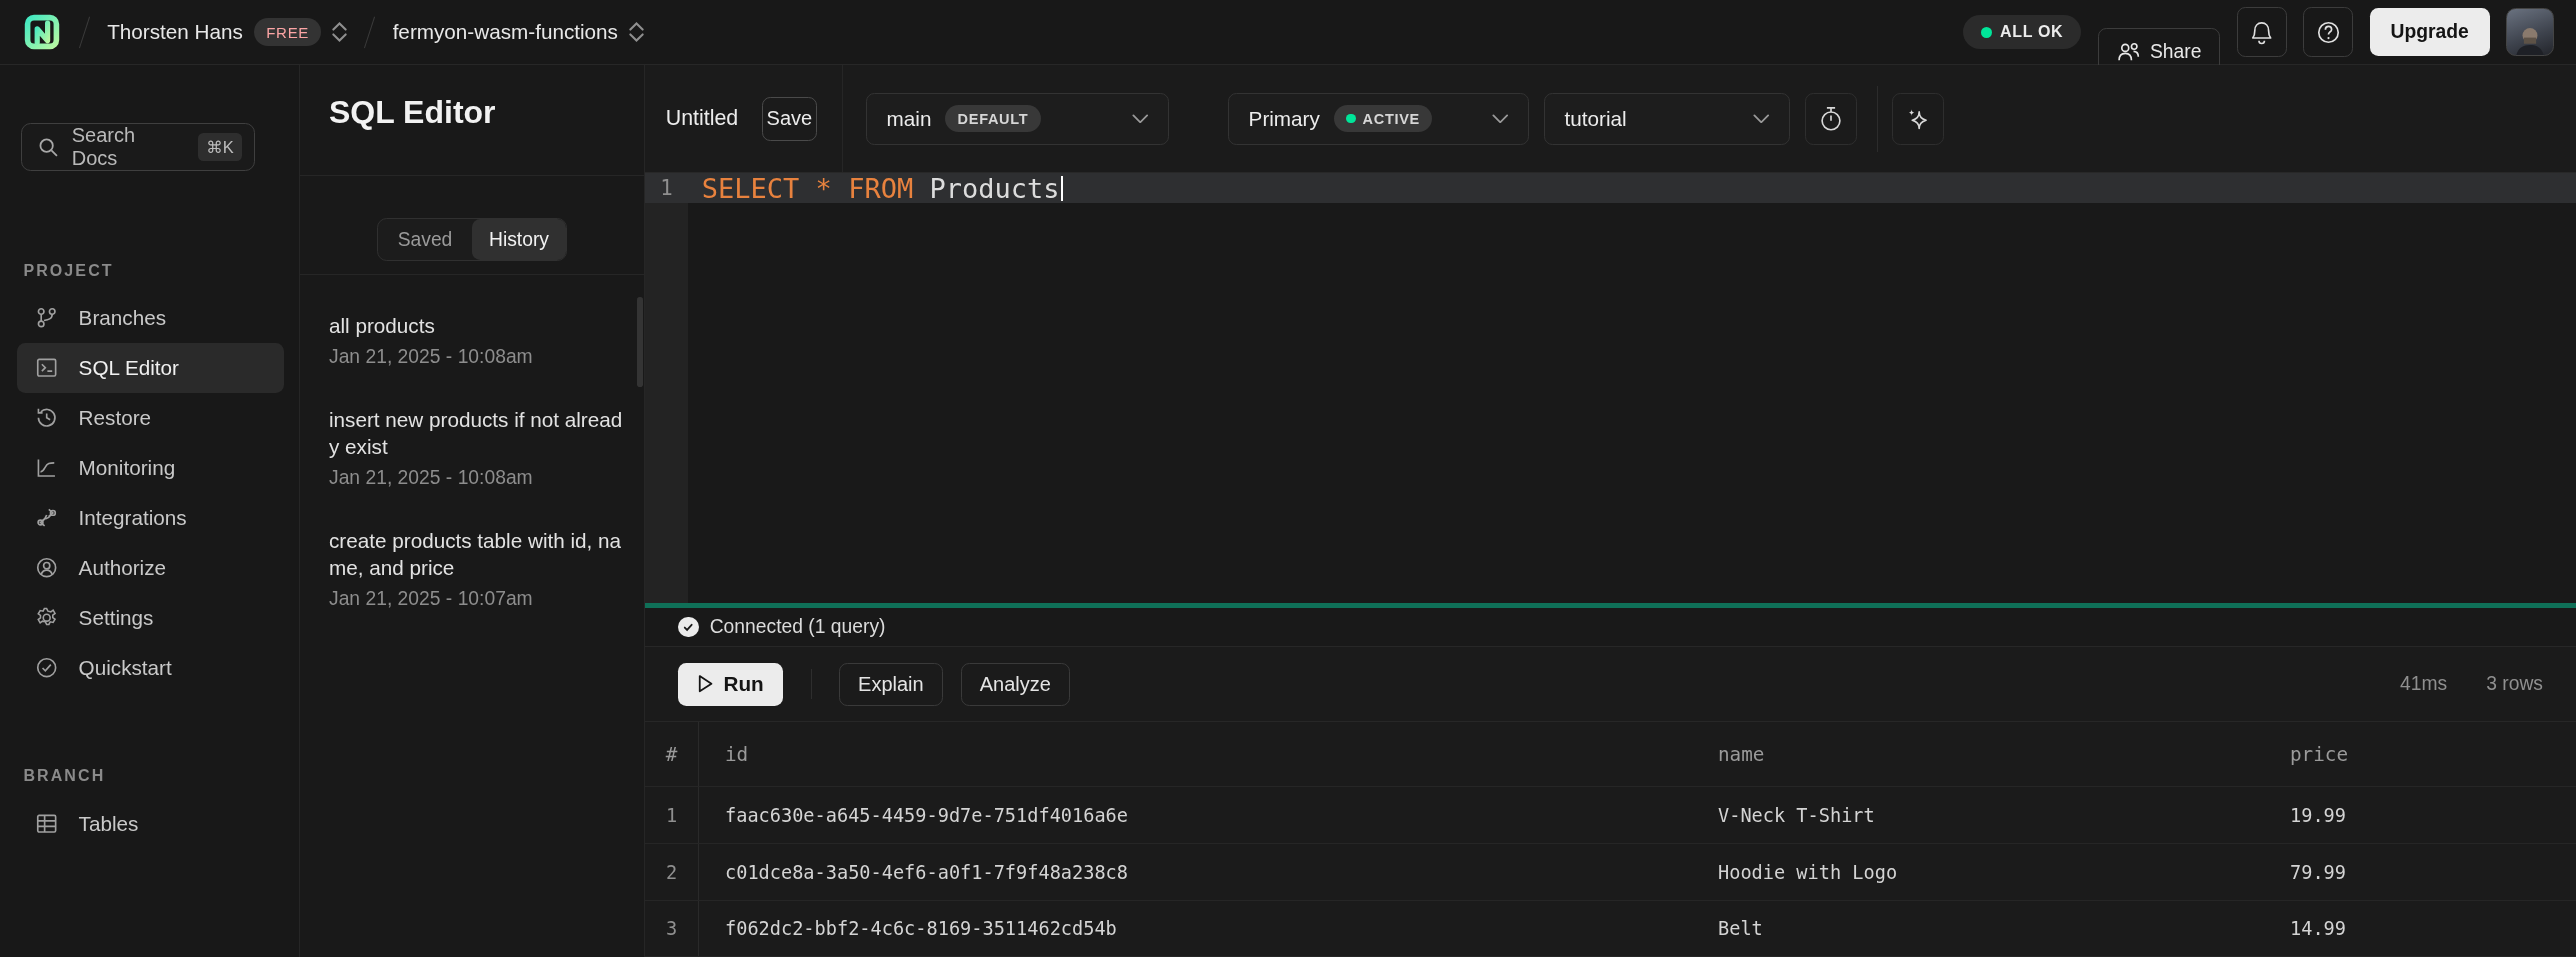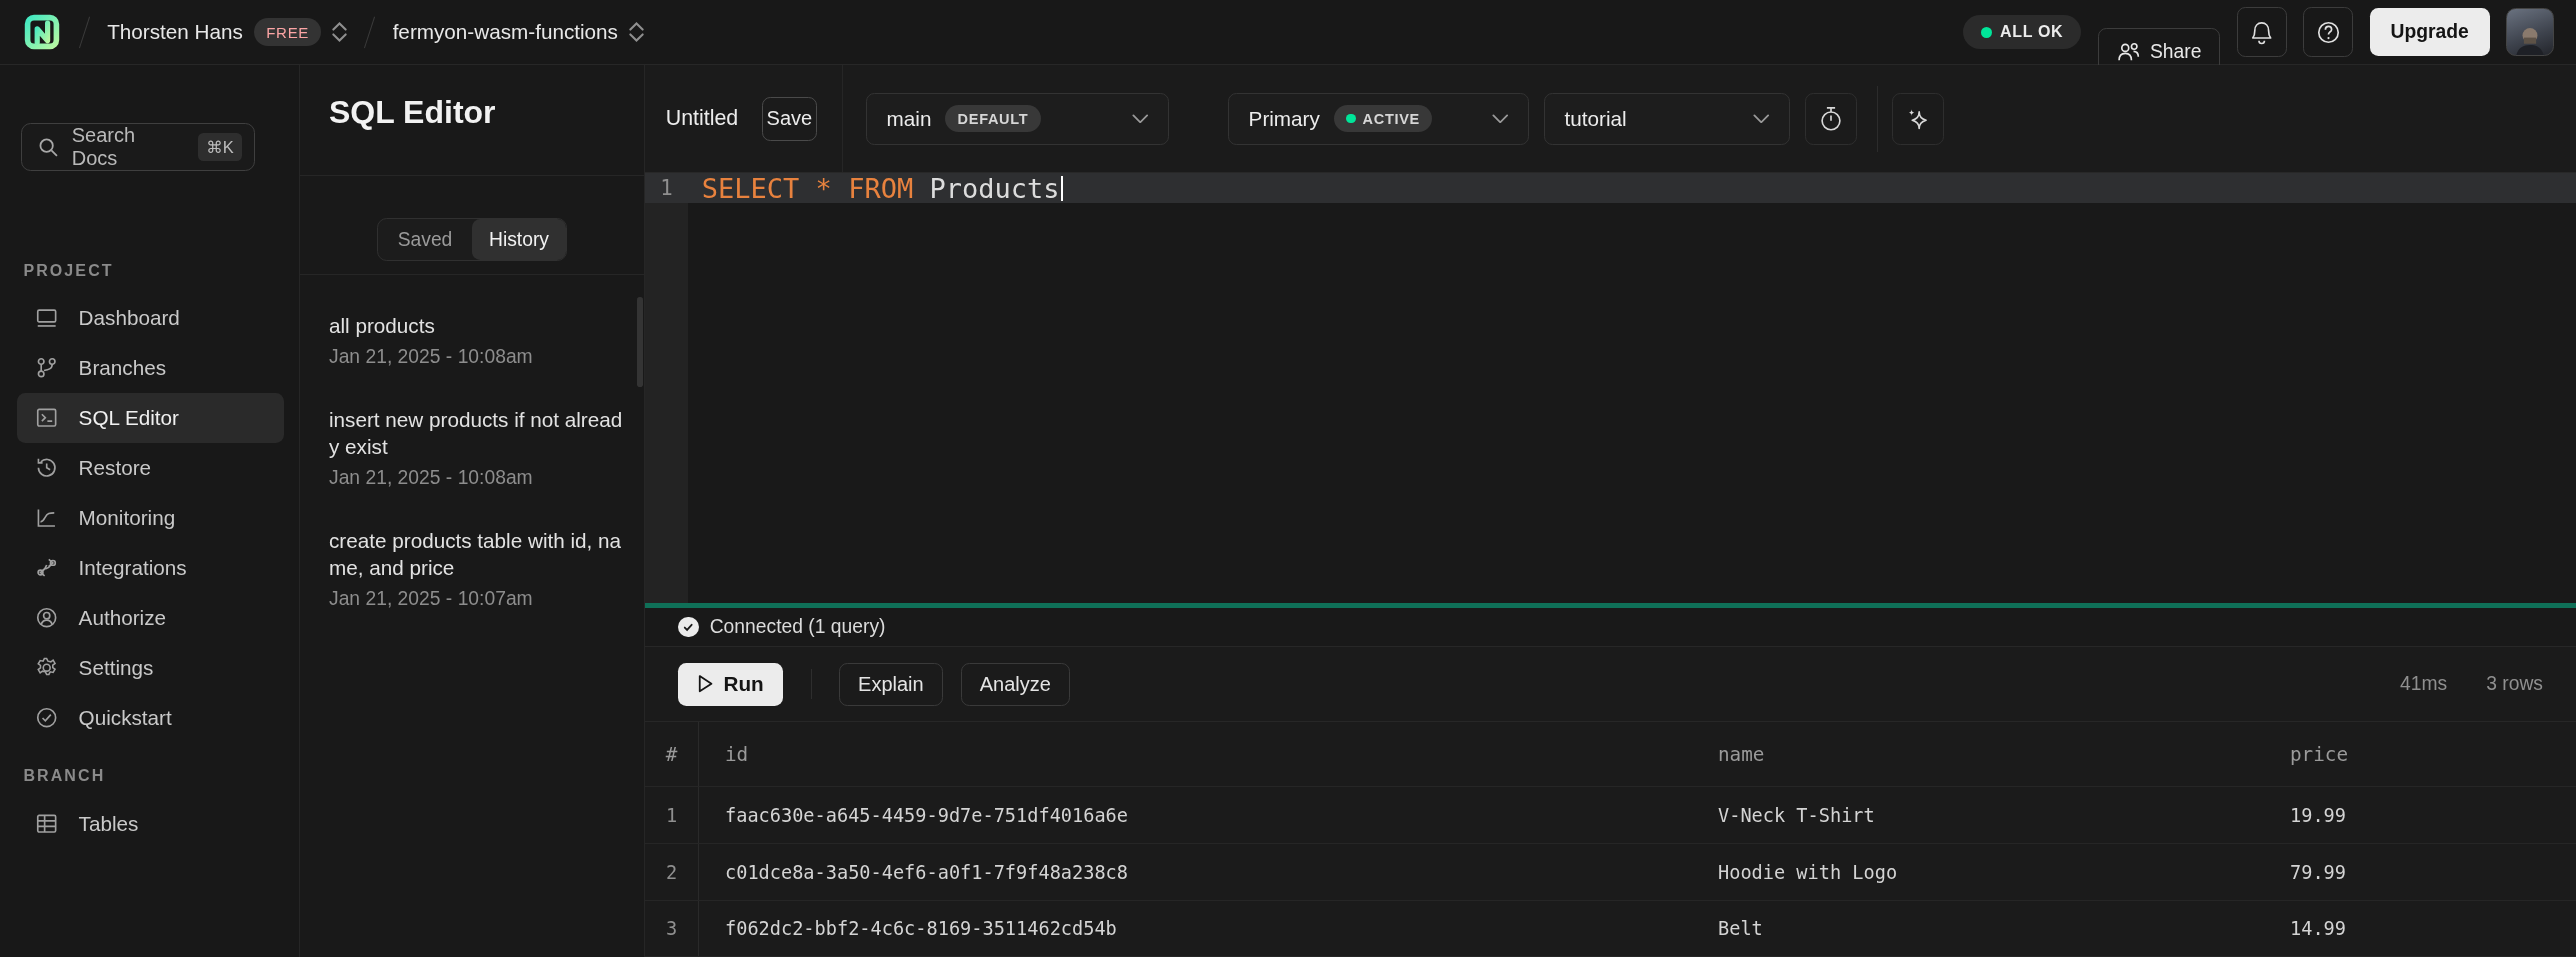--- a/index.html
+++ b/index.html
@@ -199,29 +199,20 @@
             <path d="M21 21 L29 29"></path>
         </svg>
       </span>
       <span class="ph">Search Docs</span>
       <span class="kbd">⌘K</span>
     </div>
 
     <div class="side-label" style="top:197px;">PROJECT</div>
 
     <div class="nav" style="top:228px;">
-      <div class="nav-item">
-        <span class="ic">
-          <svg width="23.4" height="23.4" viewBox="0 0 34 34" fill="none" stroke="currentColor" stroke-width="2.4">
-            <rect x="4" y="6" width="26" height="17" rx="2"></rect>
-              <path d="M4 29 h26"></path>
-          </svg>
-        </span>
-        <span>Dashboard</span>
-      </div>
       <div class="nav-item">
         <span class="ic">
           <svg width="23.4" height="23.4" viewBox="0 0 34 34" fill="none" stroke="currentColor" stroke-width="2.4">
             <circle cx="9" cy="26" r="4"></circle>
               <circle cx="9" cy="8" r="4"></circle>
               <circle cx="25" cy="8" r="4"></circle>
             <path d="M9 12 v10 M25 12 c0 7-6 8-12 9"></path>
           </svg>
         </span>
         <span>Branches</span>

